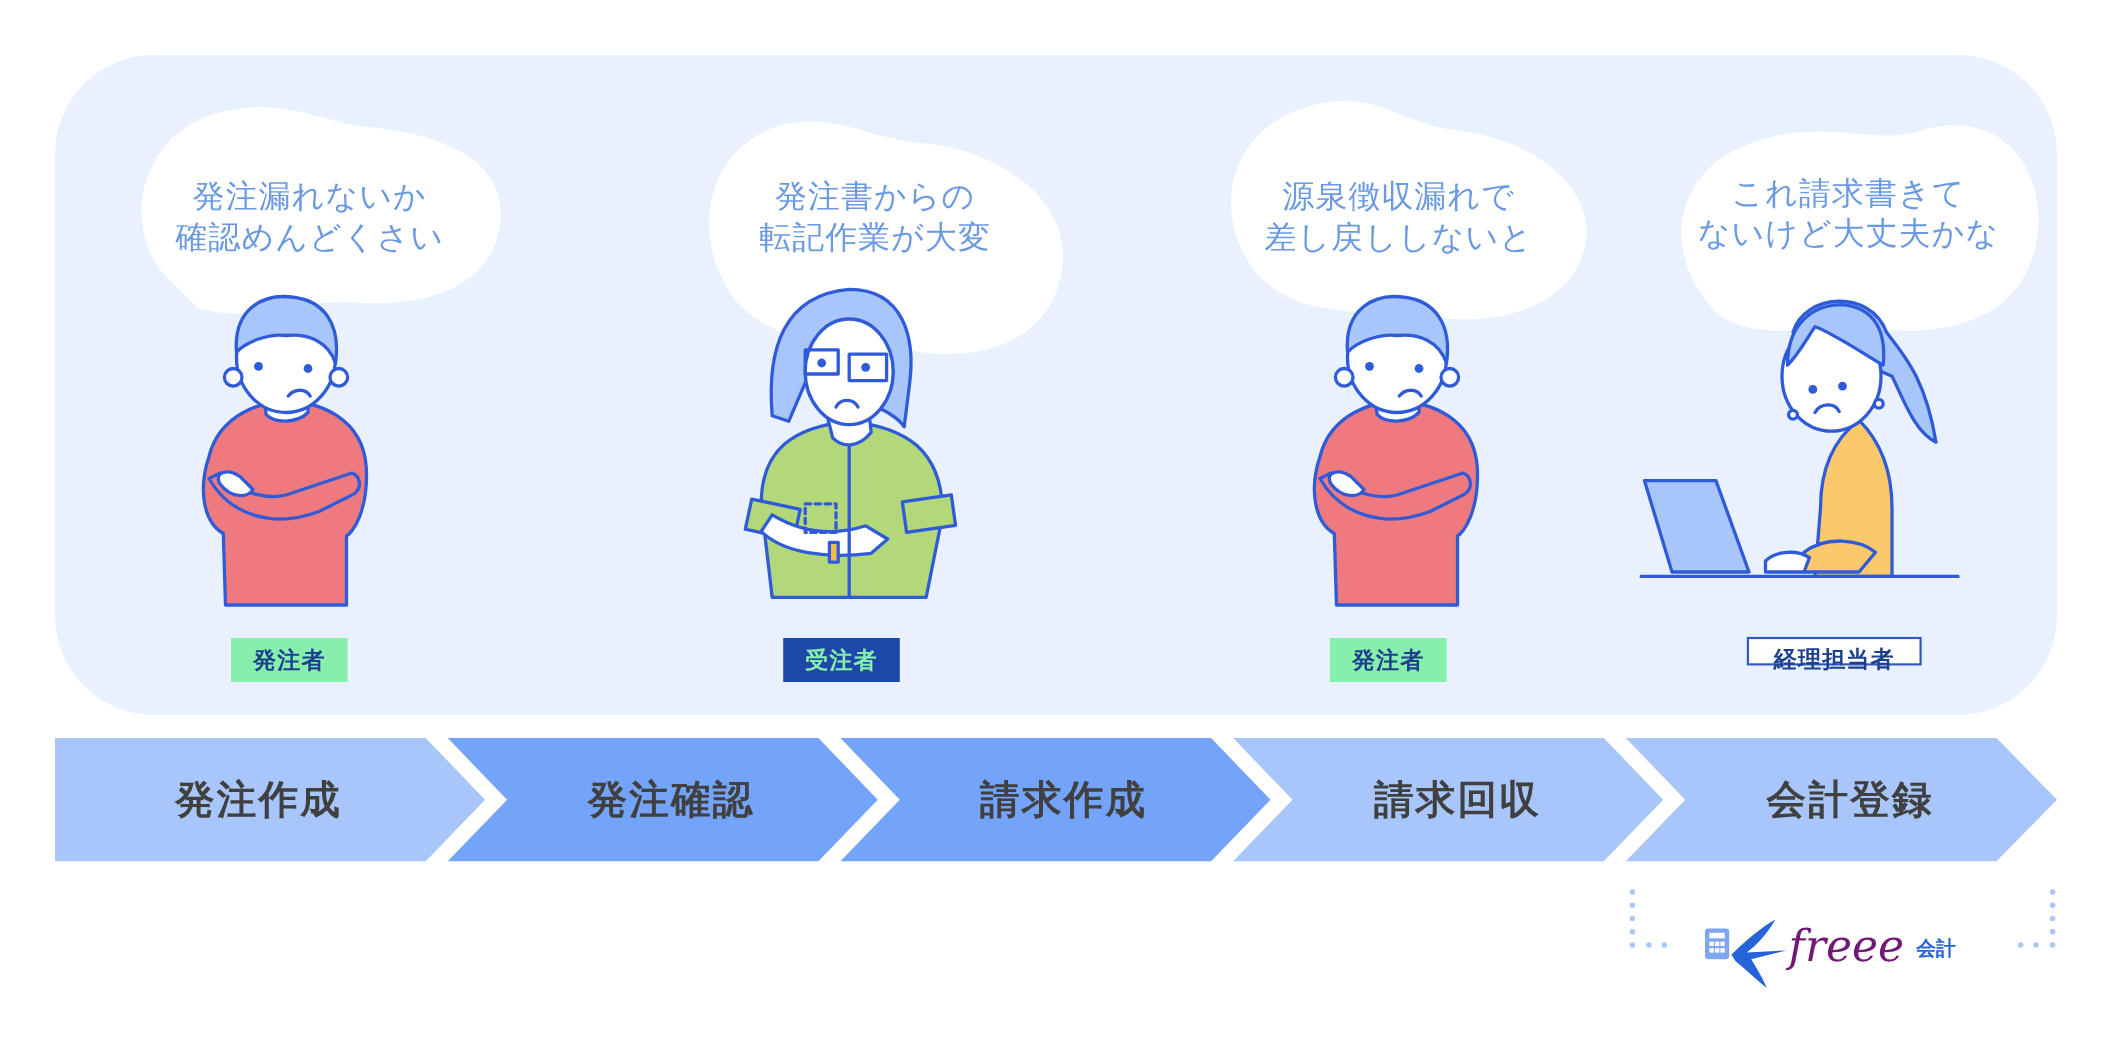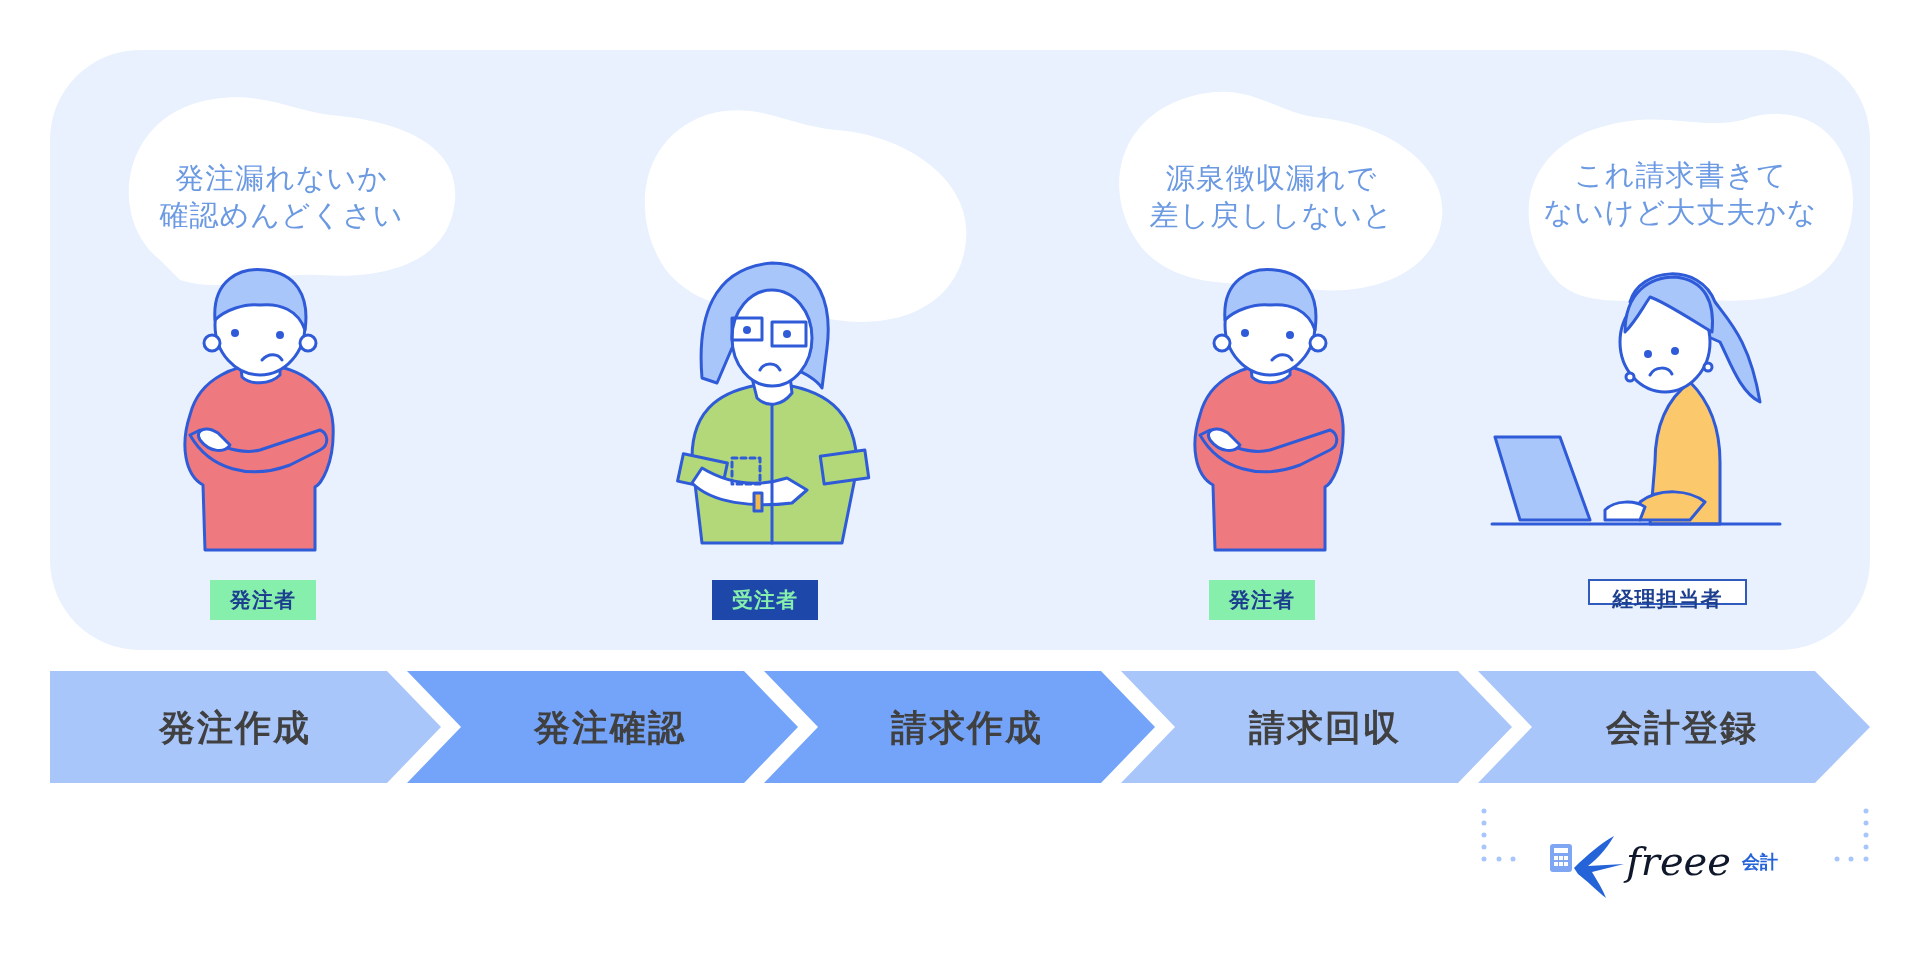--- a/index.html
+++ b/index.html
@@ -13,21 +13,21 @@
                  font-size:29px; line-height:37px; letter-spacing:1px; }
   .char { position:absolute; }
   .role { position:absolute; font-size:21px; font-weight:bold; text-align:center;
           line-height:40px; height:40px; box-sizing:border-box; letter-spacing:1px; }
   .role.white { background:#86efac; color:#1d3f8f; }
   .role.filled { background:#1e47aa; color:#86efac; }
   .role.outlined { background:#ffffff; color:#1d3f8f; border:2px solid #2f5bbd; line-height:36px; }
   .flow { position:absolute; left:0; top:0; }
   .step-label { position:absolute; top:700px; height:56px; line-height:56px; text-align:center;
                 color:#404040; font-size:36px; font-weight:bold; letter-spacing:2px; }
-  .logo-text { position:absolute; left:1626px; top:838px; color:#0f172a; font-size:40px;
+  .logo-text { position:absolute; left:1626px; top:838px; color:#701a75; font-size:40px;
                font-style:italic; font-family:"DejaVu Serif",serif; }
   .logo-kaikei { position:absolute; left:1742px; top:850px; color:#2563d9; font-size:18px; font-weight:bold; }
 </style>
 </head>
 <body>
 
 <div class="panel"></div>
 
 <div class="bubble" style="left:120px;top:90px;width:340px;height:220px;">
   <svg width="340" height="220" viewBox="0 0 340 220">
@@ -36,20 +36,24 @@
   <div class="bubble-text" style="top:70px;">
     <div>発注漏れないか</div>
     <div>確認めんどくさい</div>
   </div>
 </div>
 
 <div class="bubble" style="left:636px;top:100px;width:336px;height:230px;">
   <svg width="336" height="230" viewBox="0 0 336 230">
       <path d="M30,170 C-5,120 0,40 70,15 C120,0 150,25 200,30 C270,35 336,80 330,140 C325,200 270,230 200,220 C140,210 70,220 30,170 Z" fill="#ffffff"></path>
     </svg>
+  <div class="bubble-text" style="top:60px;">
+    <div>発注書からの</div>
+    <div>転記作業が大変</div>
+  </div>
 </div>
 
 <div class="bubble" style="left:1112px;top:88px;width:336px;height:210px;">
   <svg width="336" height="210" viewBox="0 0 336 210">
       <path d="M30,160 C-10,110 0,30 80,8 C140,-8 160,25 210,30 C280,38 336,80 330,130 C322,190 250,210 190,200 C130,192 70,205 30,160 Z" fill="#ffffff"></path>
     </svg>
   <div class="bubble-text" style="top:72px;">
     <div>源泉徴収漏れで</div>
     <div>差し戻ししないと</div>
   </div>

